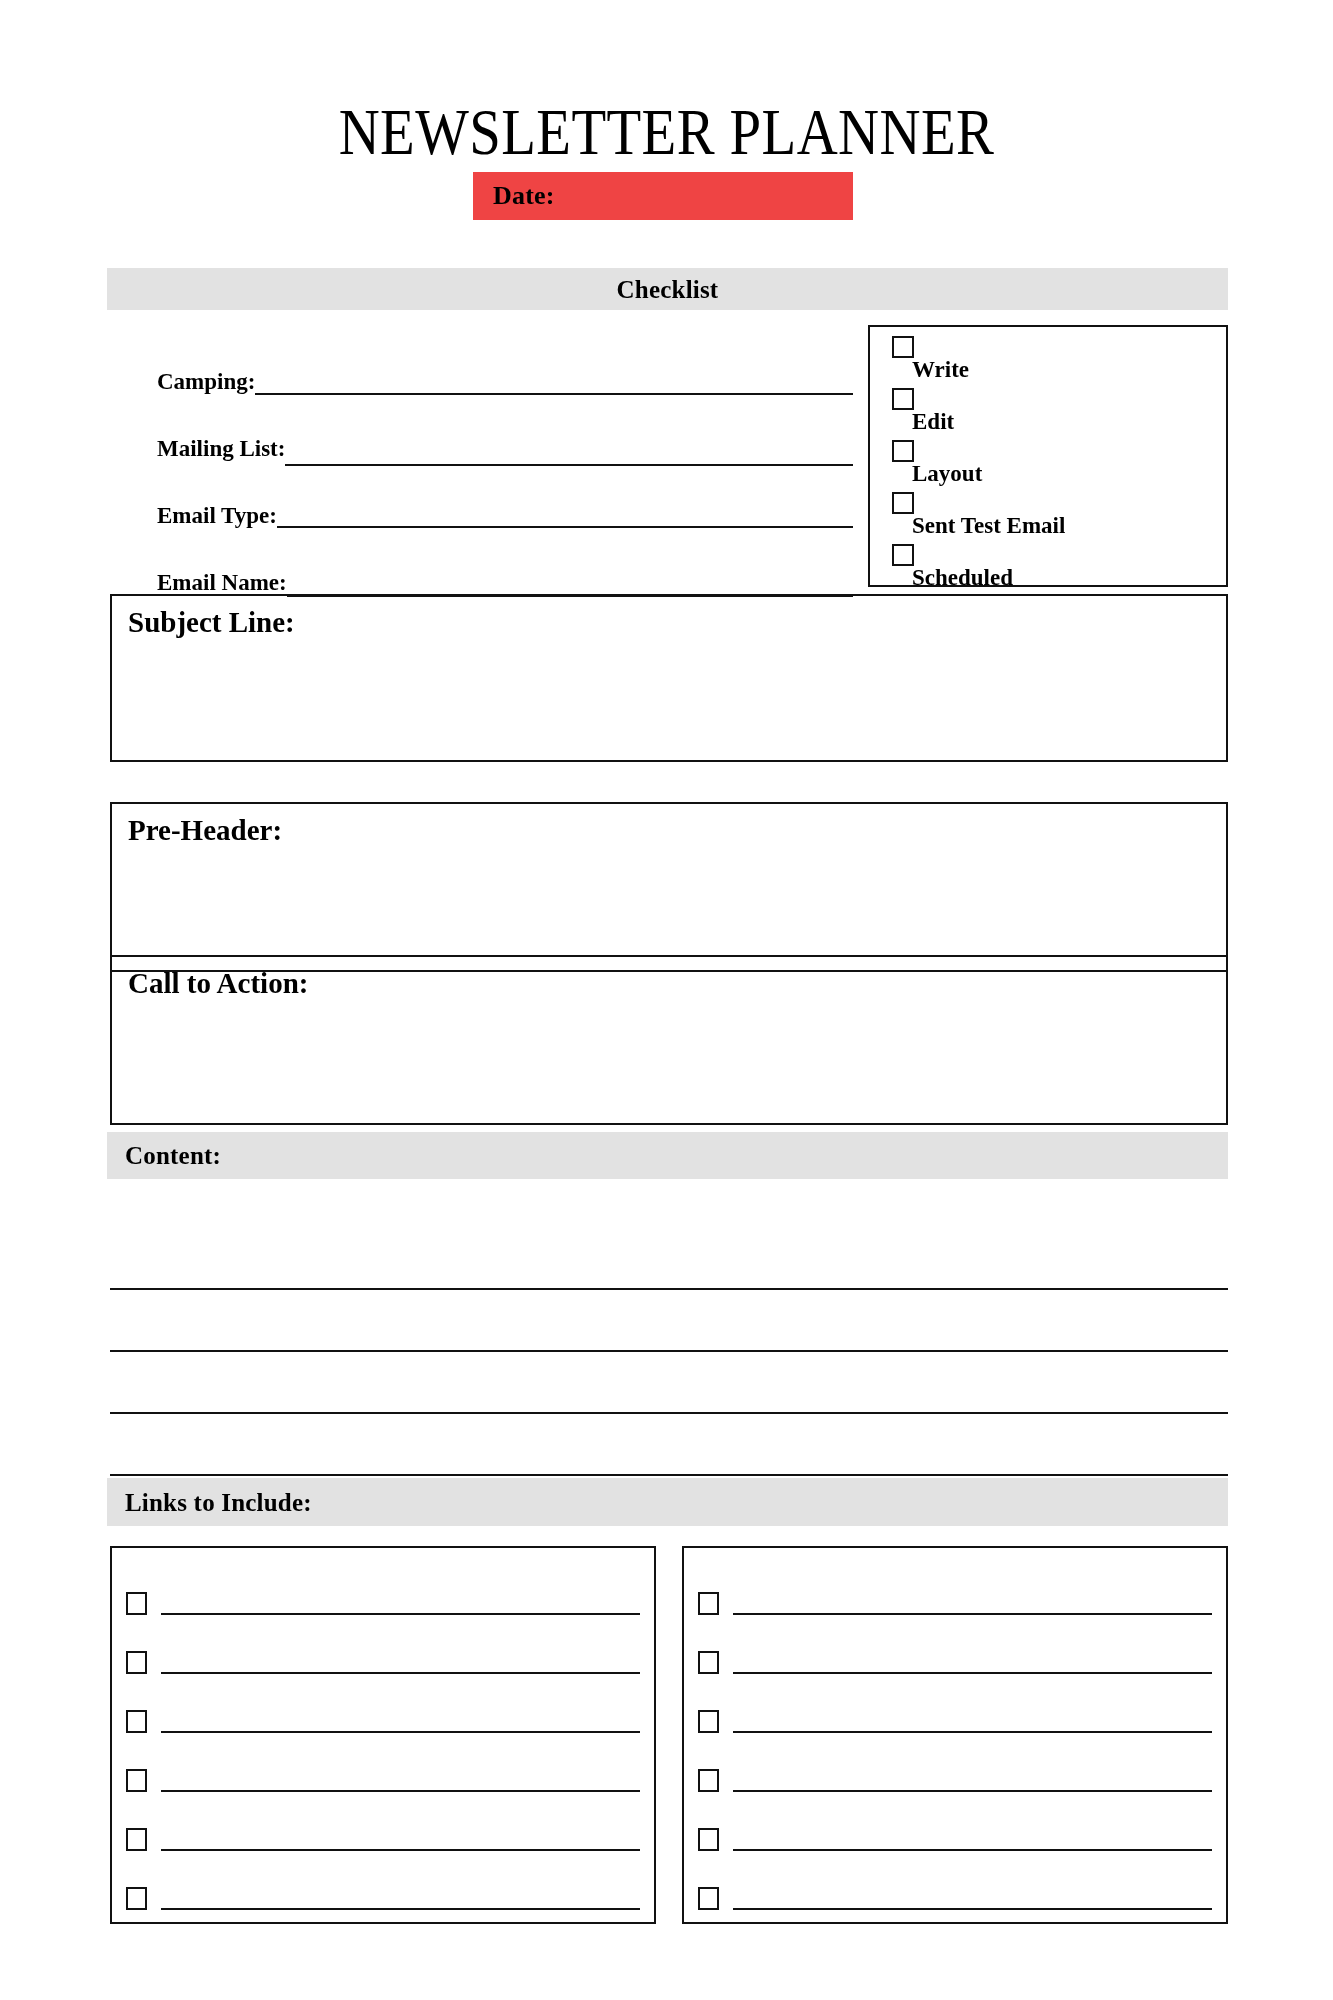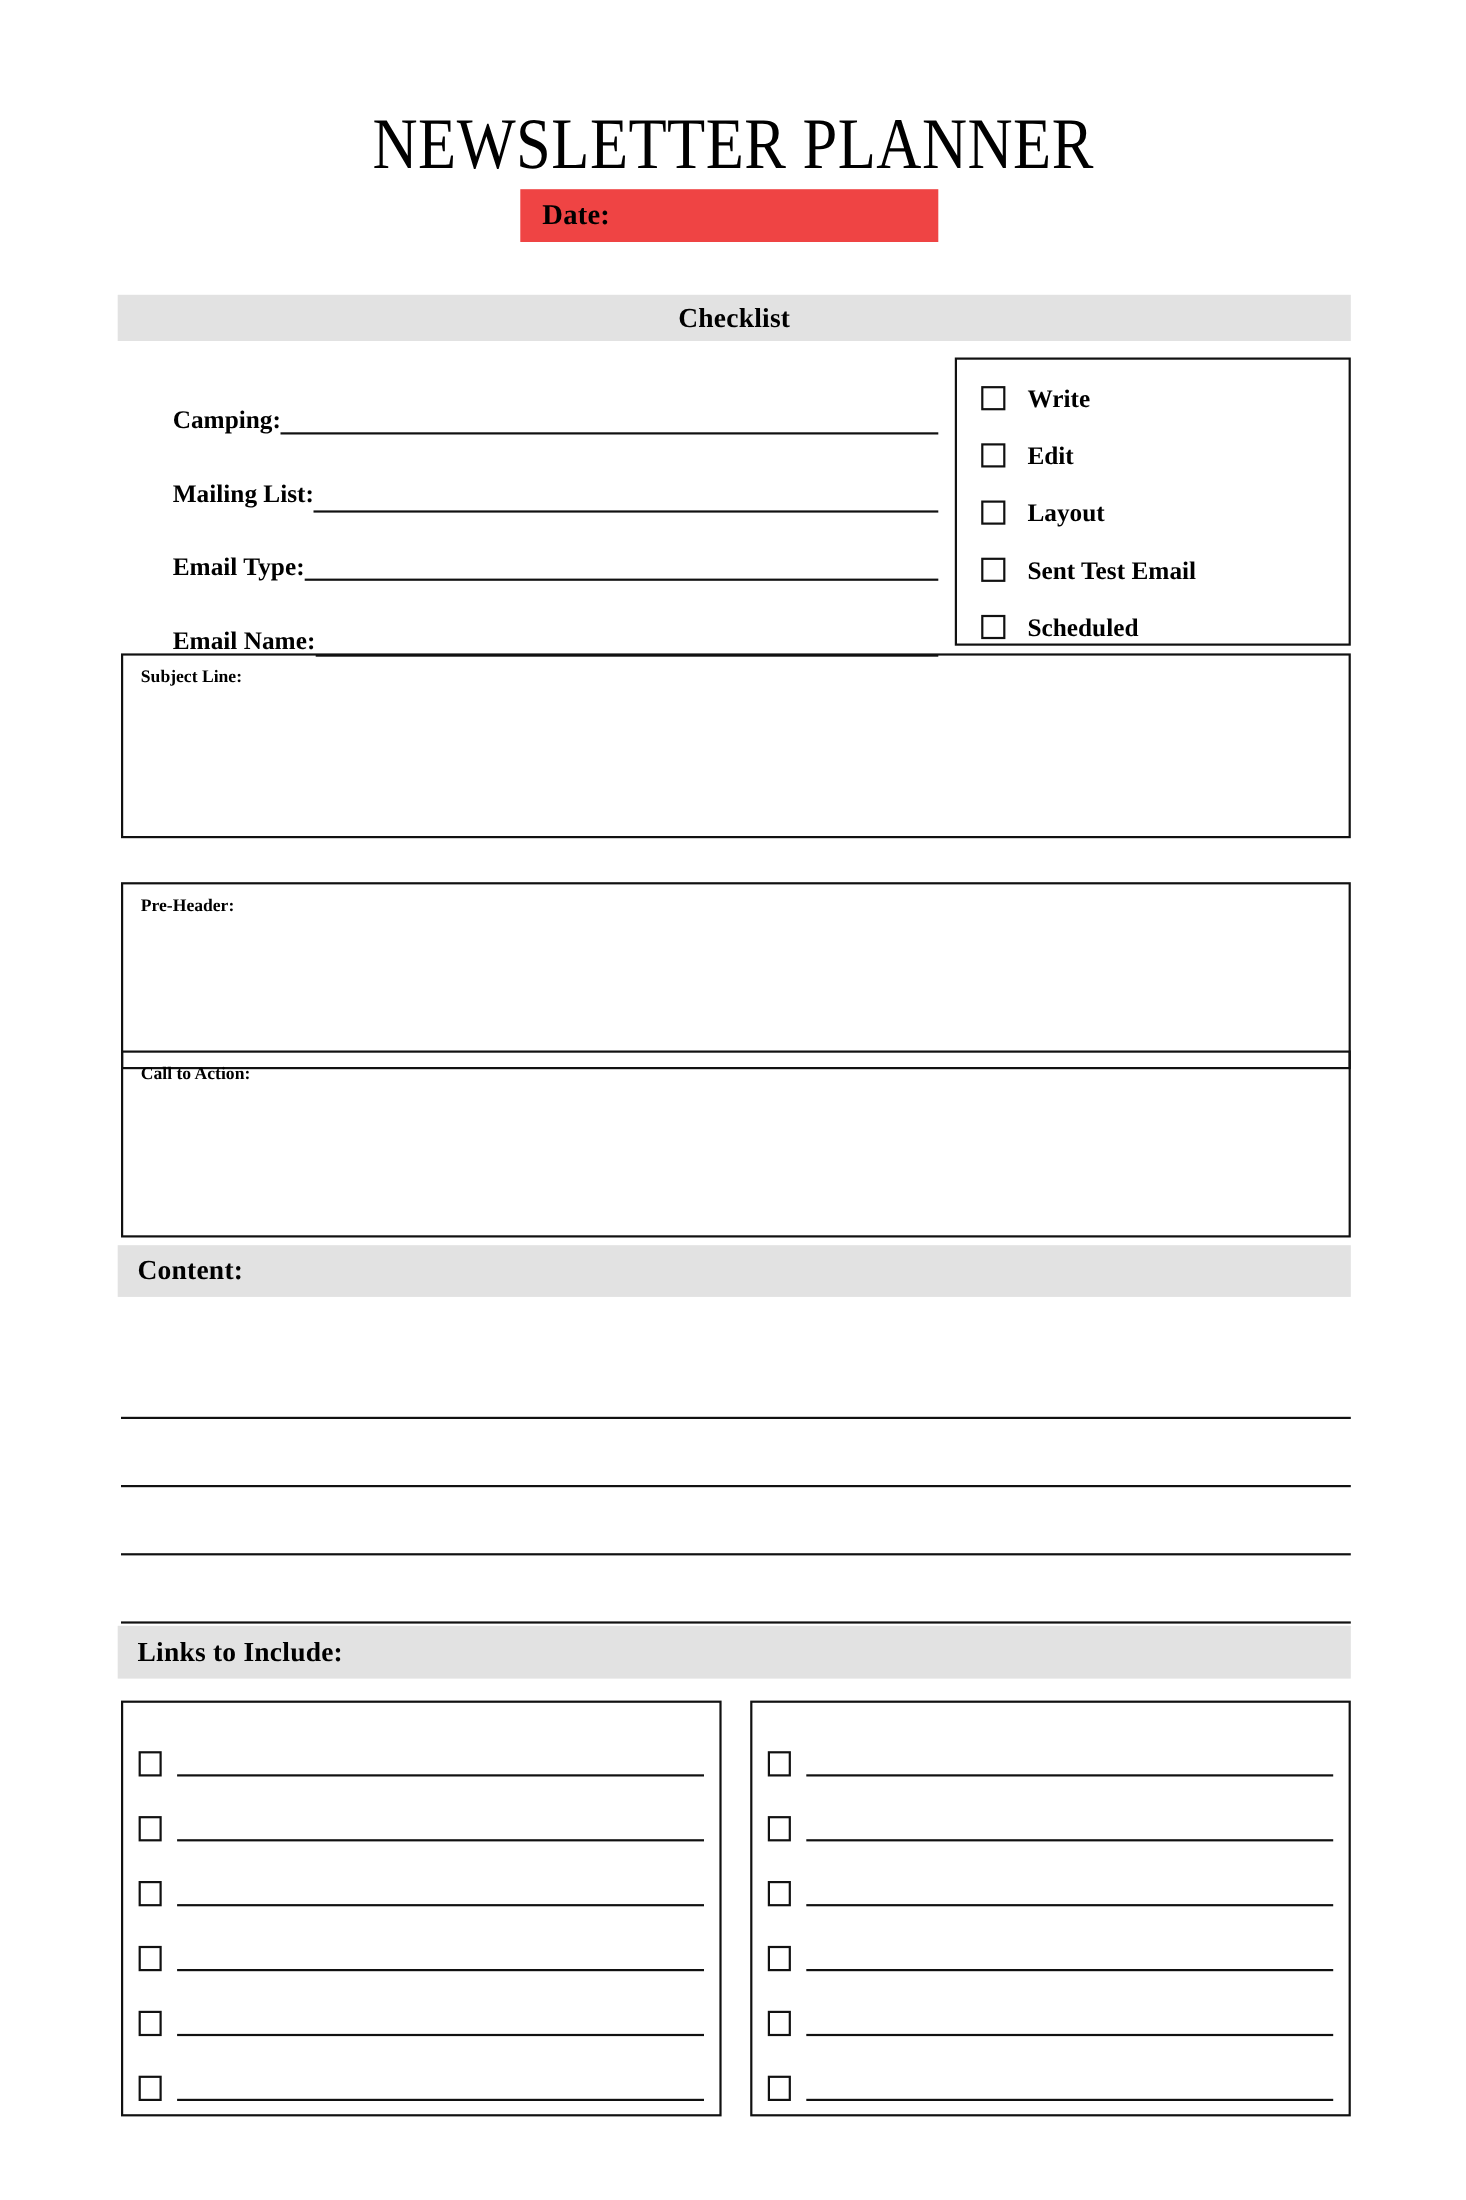--- a/index.html
+++ b/index.html
@@ -122,22 +122,23 @@
     top: 325px;
     left: 868px;
     width: 360px;
     height: 262px;
     border: 2.5px solid #111;
     box-sizing: border-box;
     padding: 9px 0 0 22px;
   }
   .check-row {
     display: flex;
-    align-items: center;
+    align-items: flex-start;
     height: 52px;
+    flex-direction: column;
   }
   .cbox {
     width: 22px;
     height: 22px;
     border: 2.5px solid #111;
     box-sizing: border-box;
     flex: 0 0 auto;
   }
   .check-label {
     font-size: 23px;
@@ -150,21 +151,21 @@
   
   .textbox {
     position: absolute;
     left: 110px;
     width: 1118px;
     border: 2.5px solid #111;
     box-sizing: border-box;
     padding: 12px 0 0 16px;
   }
   .textbox-label {
-    font-size: 16px;
+    font-size: 29px;
     font-weight: bold;
     line-height: 1;
   }
   #subject-box   { top: 594px;  height: 168px; }
   #preheader-box { top: 775px;  height: 170px; margin-top: 27px; }
   #cta-box       { top: 955px;  height: 170px; }
 
   
   .content-lines {
     position: absolute;

